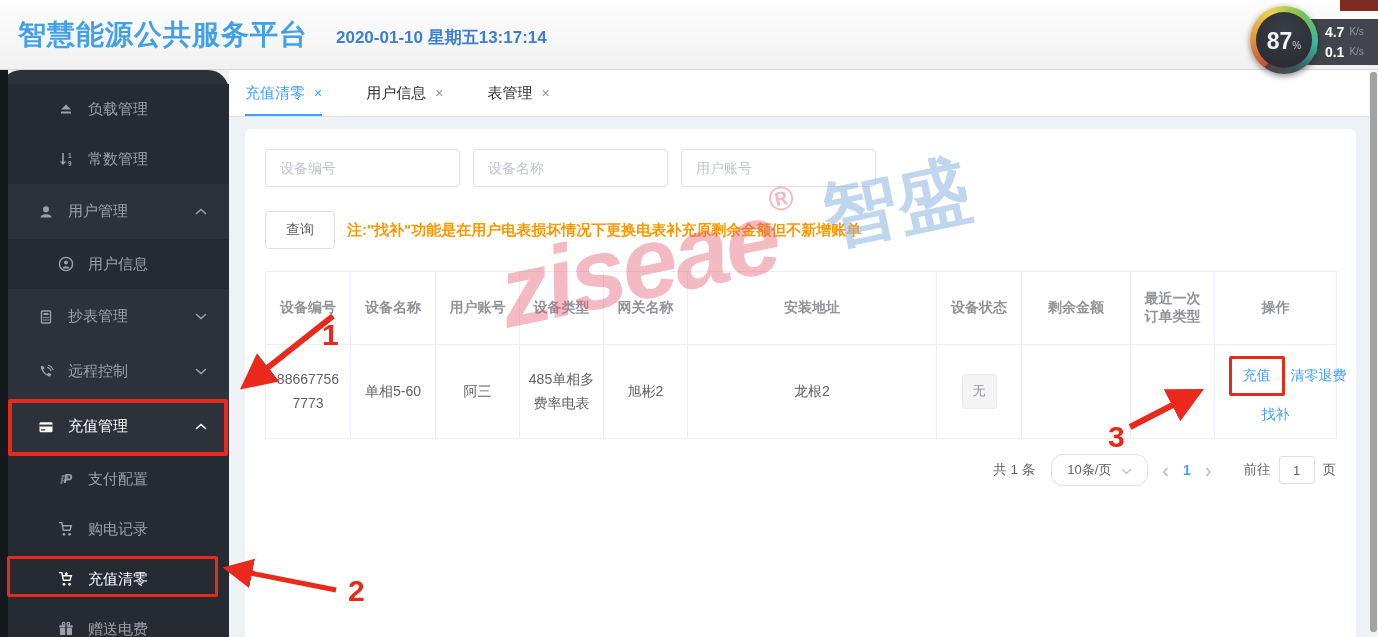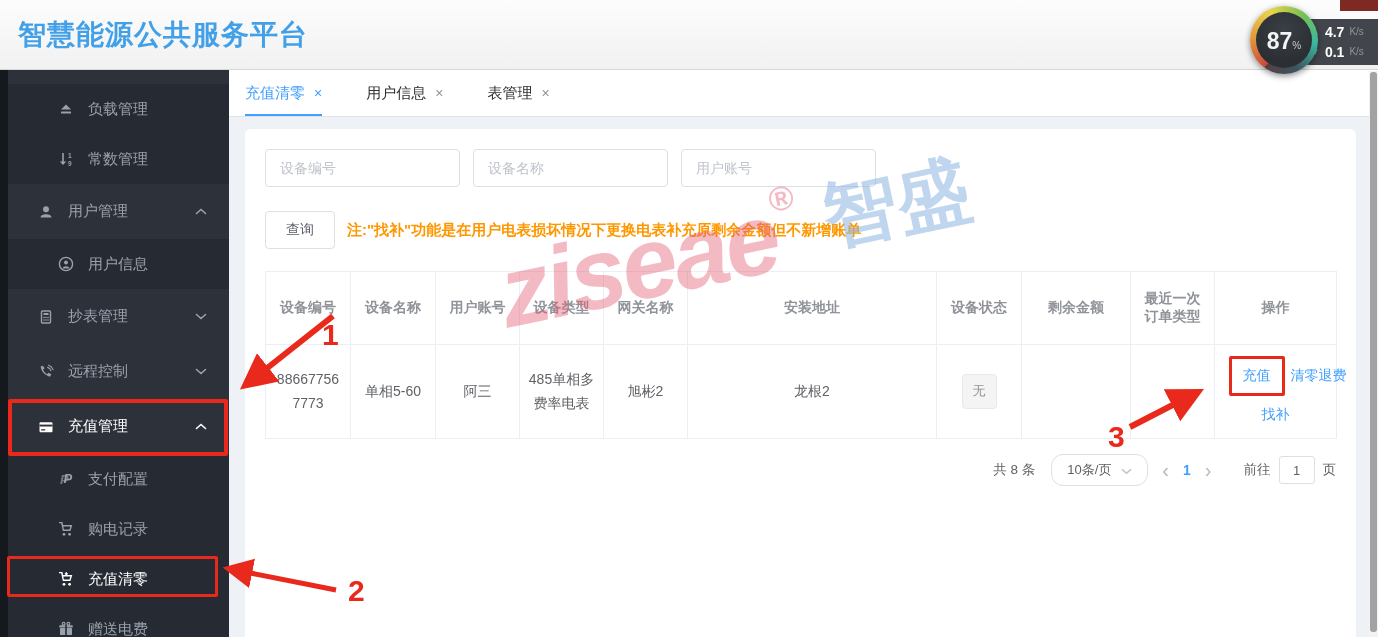--- a/index.html
+++ b/index.html
@@ -8,21 +8,21 @@
   .stage { position:relative; width:1378px; height:637px; background:#eef1f5; overflow:hidden; }
 
   
   .header { position:relative; height:70px; background:linear-gradient(#fdfdfd,#f1f1f1);
             border-bottom:1px solid #d6d6d6; display:flex; align-items:center; z-index:6; }
   .app-title { margin-left:18px; font-size:28px; font-weight:bold; color:#42a0e8; letter-spacing:1px; }
   .app-datetime { margin-left:28px; font-size:17px; font-weight:bold; color:#3a7fd0; margin-top:6px; }
 
   
   .layout { display:flex; height:567px; }
-  .sidebar { width:229px; display:flex; background:#2c313a; flex:none; }
+  .sidebar { width:229px; display:flex; background:#2c313a; flex:none;border-radius:21px; }
   .rail { width:8px; background:#15181d; flex:none; }
   .menu { width:221px; padding-top:14px; overflow:hidden; }
   .sb-group.dark { background:#262b33; }
   .sb-item { display:flex; align-items:center; height:55px; padding-left:28px;
              color:#9aa1ac; font-size:15px; cursor:pointer; }
   .sb-item.lvl2 { padding-left:48px; height:50px; }
   .sb-item.active { color:#ffffff; }
   .sb-ic { width:20px; margin-right:12px; display:inline-flex; justify-content:center; }
   .sb-ic svg { display:block; }
   .sb-chev { margin-left:auto; margin-right:22px; display:inline-flex; }
@@ -116,20 +116,21 @@
   .ann-box.b2 { left:7px; top:556px; width:211px; height:41px; border-width:3px; }
   .ann-svg { position:absolute; left:0; top:0; width:1378px; height:637px; z-index:21; pointer-events:none; }
 </style>
 </head>
 <body>
 
 <div class="stage">
 
   <div class="header">
     <div class="app-title">智慧能源公共服务平台</div>
+    <div class="app-datetime">2020-01-10 星期五13:17:14</div>
   </div>
 
   <div class="layout">
 
     <aside class="sidebar">
       <div class="rail"></div>
       <nav class="menu">
 
         <div class="sb-group dark">
           <div class="sb-item lvl2">
@@ -358,21 +359,21 @@
                     <a class="link">清零退费</a>
                   </div>
                   <a class="link">找补</a>
                 </div>
               </td>
             </tr>
           </tbody>
         </table>
 
         <div class="pager">
-          <span class="pg-total">共 8 条</span>
+          <span class="pg-total">共 1 条</span>
           <div class="pg-size">
             <span>10条/页</span>
             <span>
               <svg width="11" height="7" viewBox="0 0 12 7" fill="none" stroke="#c0c4cc" stroke-width="1.6" stroke-linecap="round">
                   <polyline points="1.5,1.5 6,5.5 10.5,1.5"></polyline>
                 </svg>
             </span>
           </div>
           <span class="pg-arrow">‹</span>
           <span class="pg-num">1</span>

